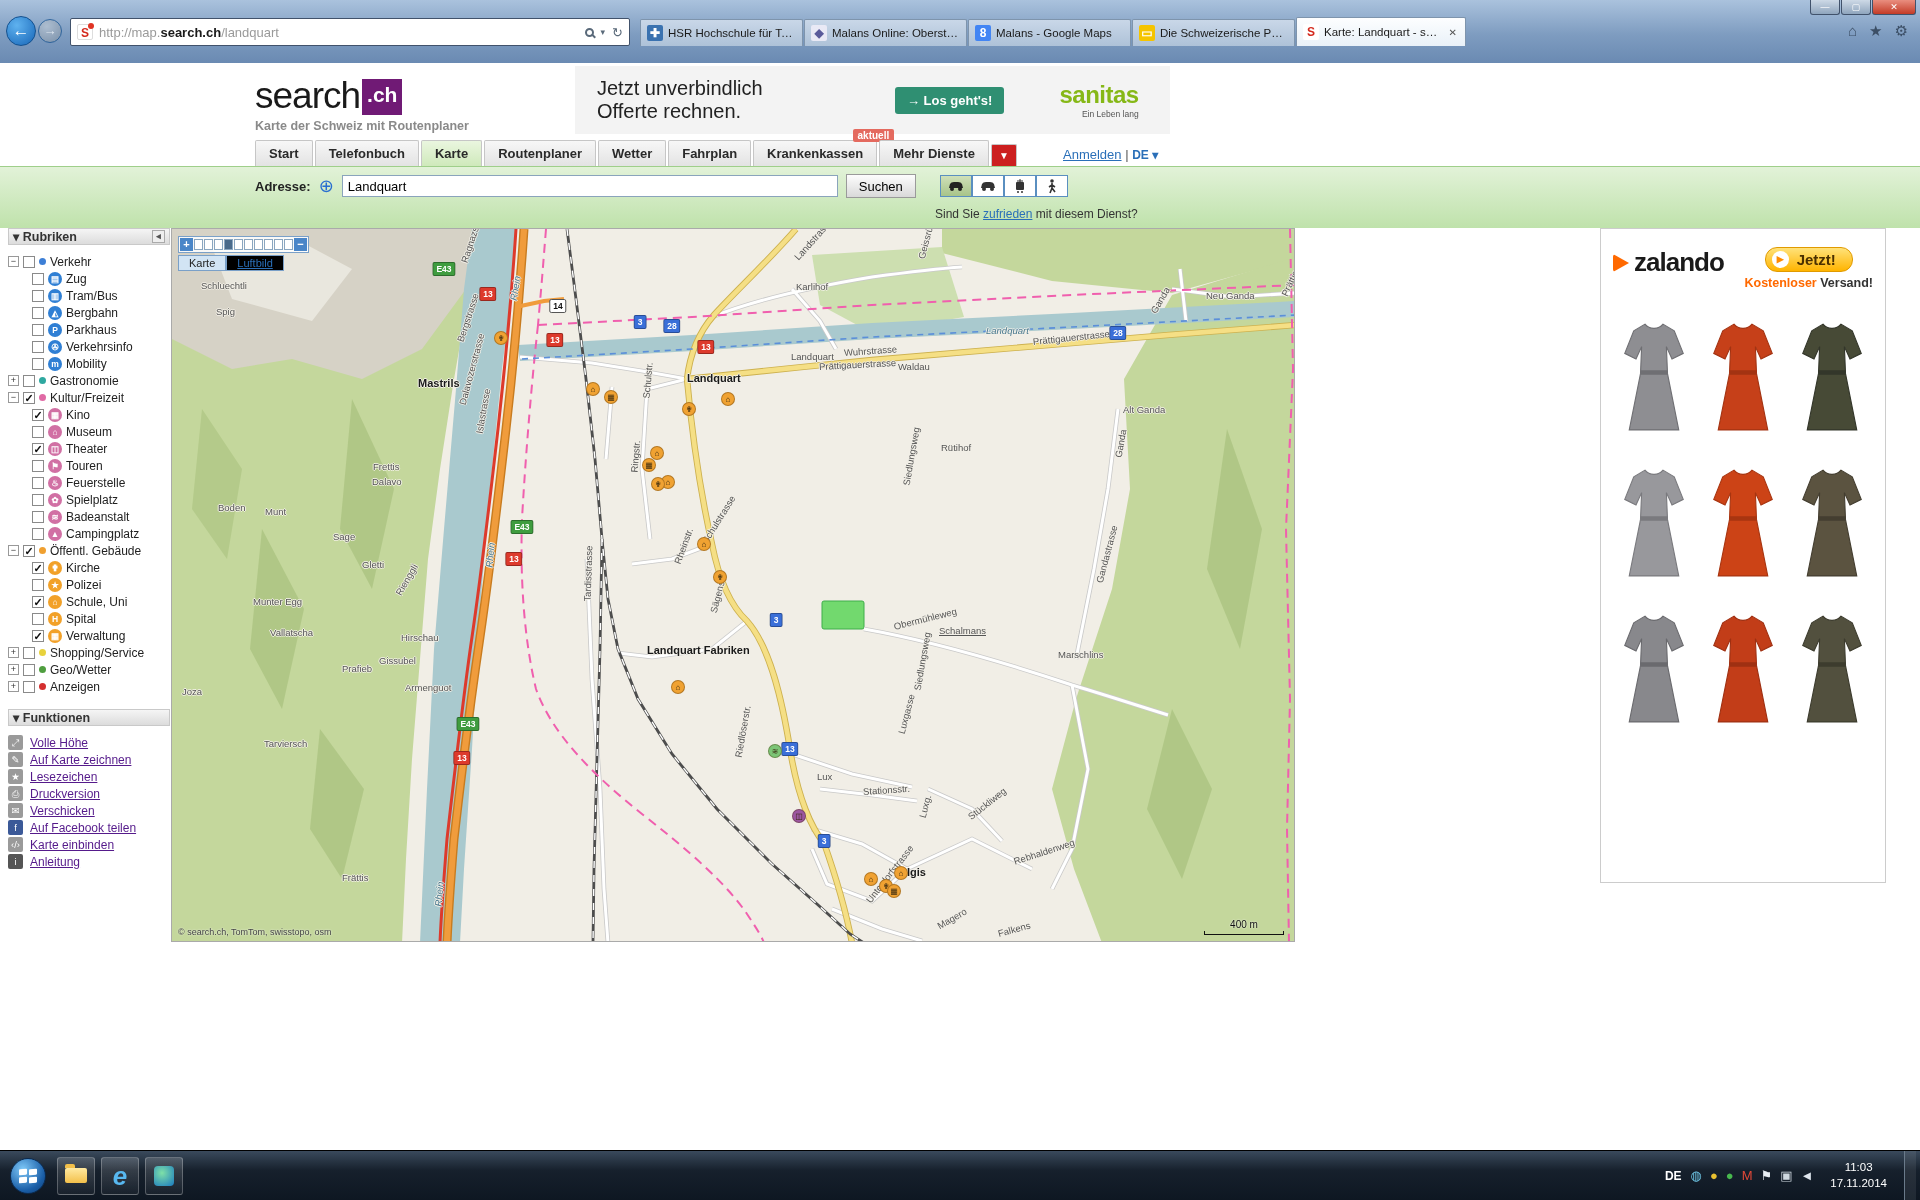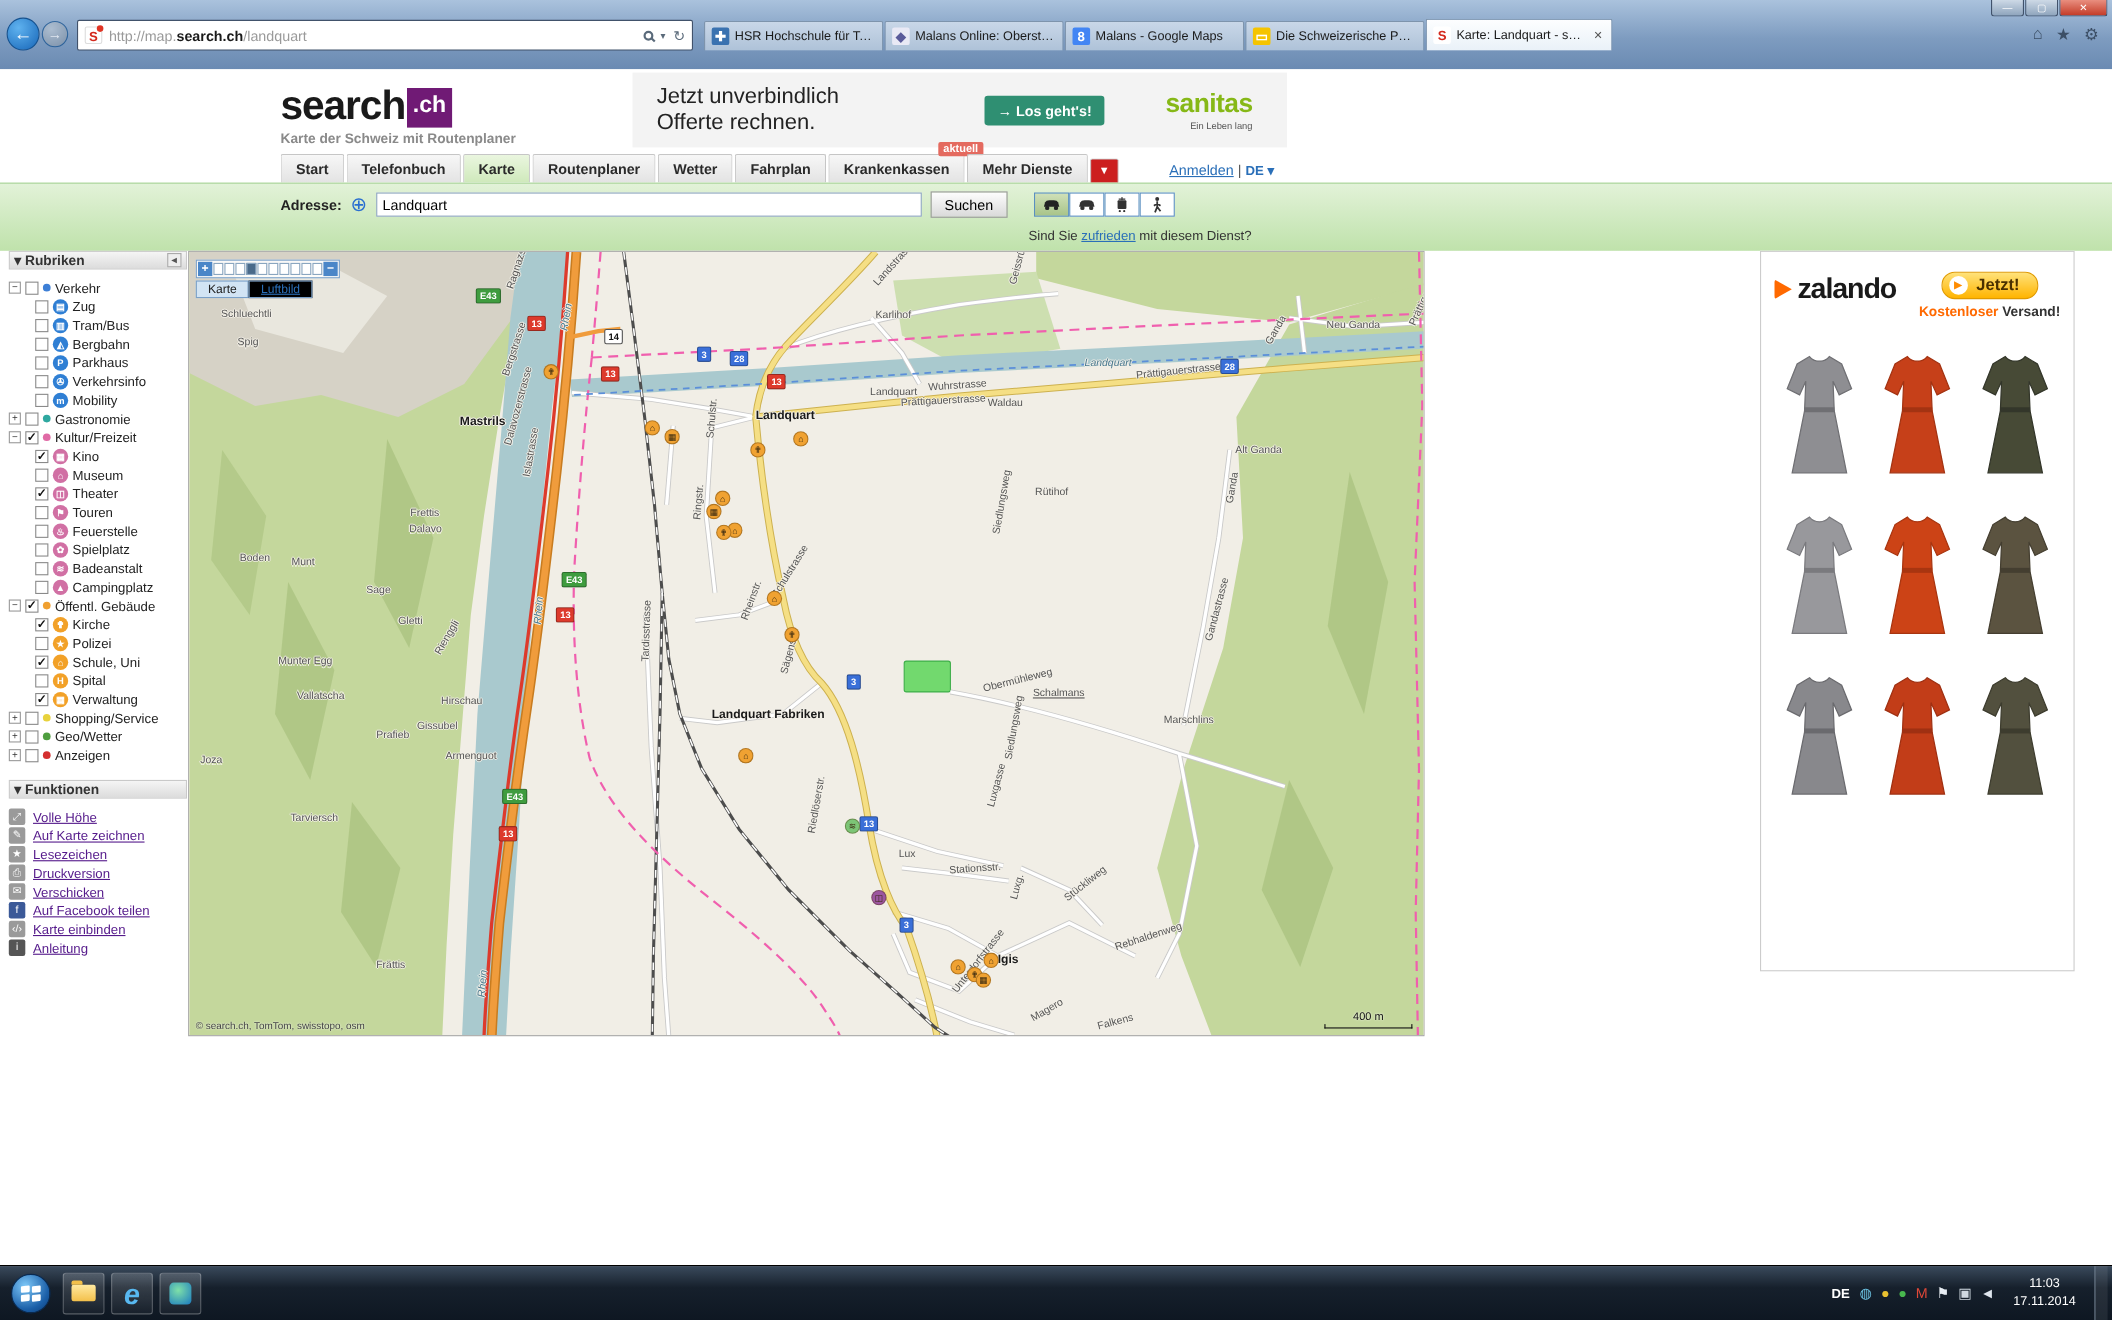--- a/index.html
+++ b/index.html
@@ -32,21 +32,21 @@
   .tab.active { background:linear-gradient(#fdfeff,#e9f1f8); height:29px; margin-top:-2px; width:170px;}
   .tab .lbl { white-space:nowrap; overflow:hidden; text-overflow:ellipsis; flex:1; }
   .tab .x { font-size:10px; color:#555; padding:0 2px; }
   .winicons { position:absolute; top:22px; right:12px; display:flex; gap:12px; font-size:15px; color:#3c4f66; }
   .menubar { position:absolute; top:45px; left:0; width:1920px; height:18px; background:#f0f0f0; border-bottom:1px solid #d7d7d7;
     display:flex; gap:18px; padding:1px 10px; font-size:12px; color:#333; }
 
   
   .page { position:absolute; top:63px; left:0; width:1920px; height:1087px; background:#fff; }
   .logo { position:absolute; top:12px; left:255px; }
-  .logo .word { font-size:37px; font-weight:bold; letter-spacing:-1px; color:#1a1a1a; }
+  .logo .word { font-size:37px; font-weight:normal; letter-spacing:-1px; color:#1a1a1a; }
   .logo .tld { display:inline-block; background:#701a75; color:#fff; font-size:21px; font-weight:bold; padding:4px 5px 8px; margin-left:2px; vertical-align:6px;}
   .logo .tag { font-size:12.5px; font-weight:bold; color:#8a8a8a; margin-top:2px; }
   .banner { position:absolute; top:3px; left:575px; width:595px; height:68px; background:#f3f3f3; display:flex; align-items:center; }
   .banner .txt { font-size:20px; color:#222; line-height:1.15; padding-left:22px; width:250px;}
   .banner .cta { background:#2f8f72; color:#fff; font-size:13px; font-weight:bold; padding:6px 12px; border-radius:3px; margin-left:70px; white-space:nowrap;}
   .sanitas { margin-left:55px; text-align:right; }
   .sanitas .b { color:#86b817; font-size:24px; font-weight:bold; letter-spacing:-.5px;}
   .sanitas .s { font-size:8.5px; color:#555; }
 
   .navrow { position:absolute; top:77px; left:255px; display:flex; align-items:flex-end; height:26px; }

